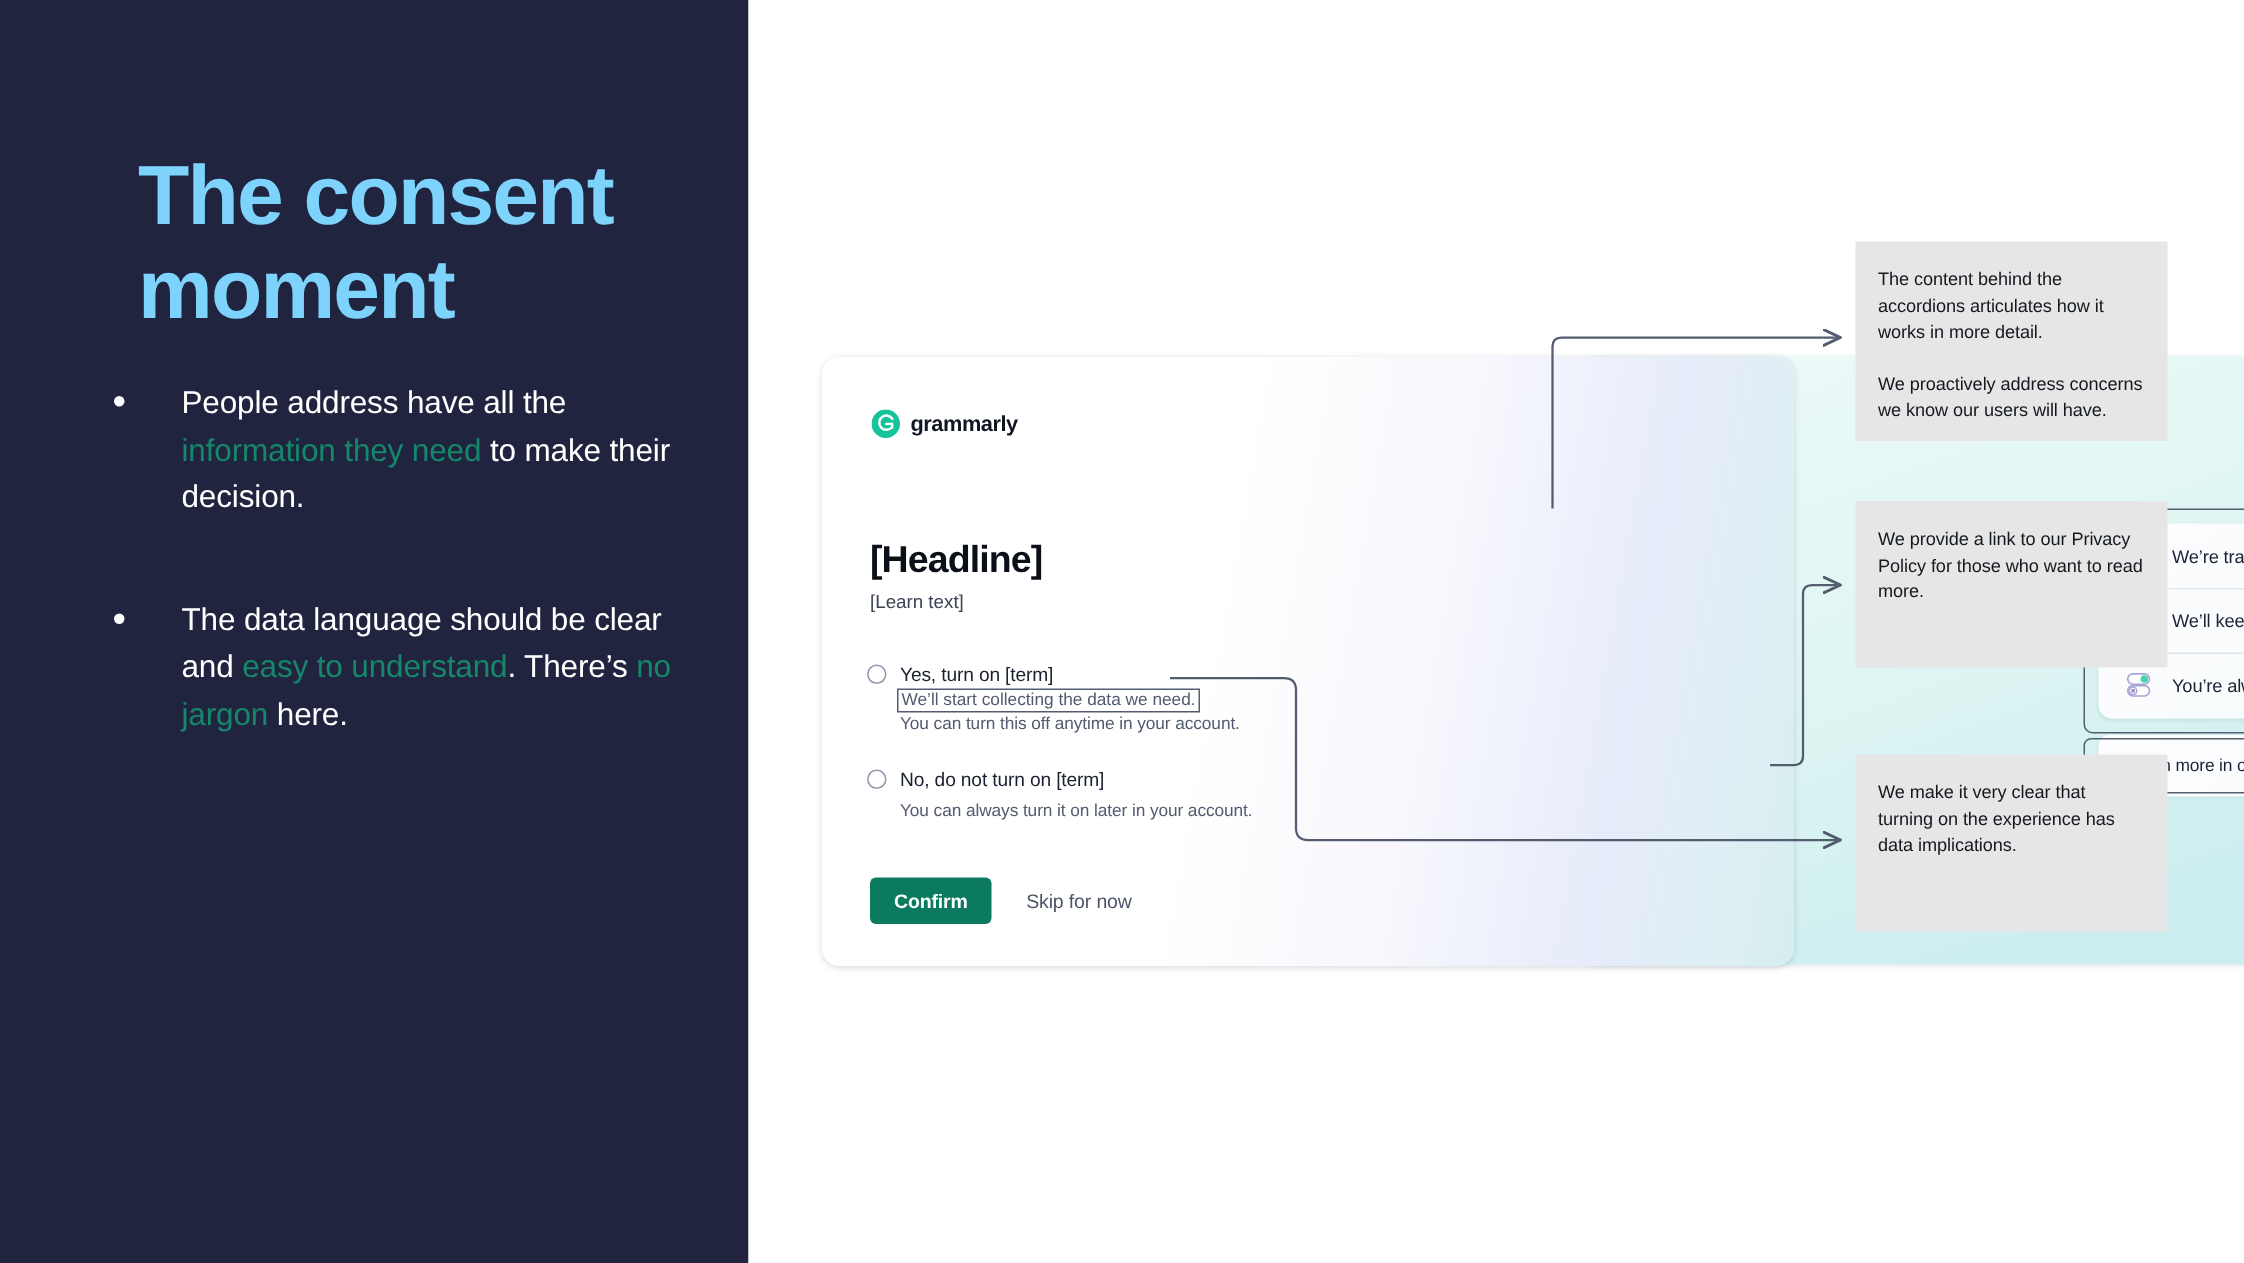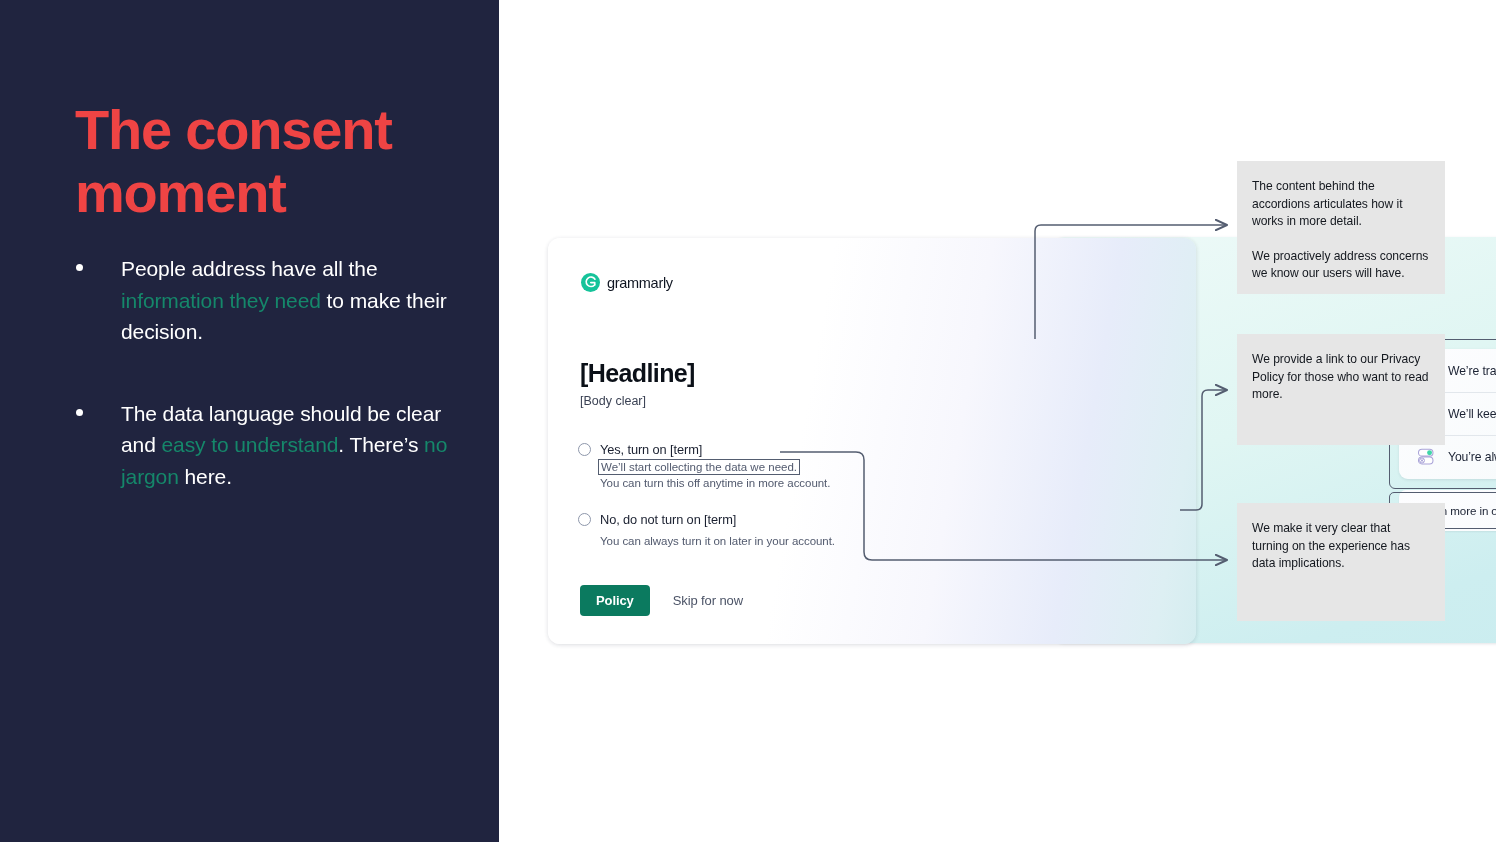--- a/index.html
+++ b/index.html
@@ -10,22 +10,22 @@
     position:relative;
     overflow:hidden;
   }
 
   
   #left-panel{
     position:absolute; left:0; top:0; width:499px; height:842px;
     background:#20243f;
   }
   #slide-title{
-    position:absolute; left:75px; top:98px; width:400px;
-    color:#ef4444;
+    position:absolute; left:92px; top:98px; width:400px;
+    color:#7dd3fc;
     font-size:56px; line-height:63px; font-weight:bold;
     letter-spacing:-1.2px;
   }
   #bullet-list{ position:absolute; left:66px; top:253px; width:412px; }
   .bullet-row{ display:flex; margin-bottom:50px; }
   .bullet-dot{
     flex:0 0 auto; width:7px; height:7px; border-radius:50%;
     background:#ffffff; margin:11px 38px 0 10px;
   }
   .bullet-text{
@@ -49,21 +49,21 @@
     position:absolute; left:49px; top:238px; width:648px; height:406px;
     border-radius:12px;
     background:linear-gradient(100deg,#ffffff 0%,#ffffff 40%,#f7f7fd 62%,#e7ecfa 80%,#ddeff3 94%,#d5edf0 100%);
     box-shadow:0 1px 4px rgba(30,40,60,.16);
     overflow:hidden;
   }
 
   
   #logo-lockup{ position:absolute; left:33px; top:35px; display:flex; align-items:center; gap:7px; }
   #logo-mark{ width:19px; height:19px; }
-  #logo-word{ font-size:14.5px; font-weight:normal; color:#0f1521; letter-spacing:-0.3px; }
+  #logo-word{ font-size:14.5px; font-weight:bold; color:#0f1521; letter-spacing:-0.3px; }
 
   #headline{
     position:absolute; left:32px; top:121px;
     font-size:25px; font-weight:bold; color:#0b1018; letter-spacing:-0.6px;
   }
   #body-text{
     position:absolute; left:32px; top:156px;
     font-size:12.5px; color:#3b4254;
   }
 
@@ -179,45 +179,45 @@
         <svg viewBox="0 0 20 20" width="19" height="19">
           <circle cx="10" cy="10" r="10" fill="#15c39a"></circle>
           <path d="M14.2 12.6A5 5 0 1 1 14.7 6.6" fill="none" stroke="#ffffff" stroke-width="1.7" stroke-linecap="round"></path>
           <path d="M10.3 10.1h4.2v2.6" fill="none" stroke="#ffffff" stroke-width="1.7" stroke-linecap="round" stroke-linejoin="round"></path>
         </svg>
       </span>
       <span id="logo-word">grammarly</span>
     </div>
 
     <div id="headline">[Headline]</div>
-    <div id="body-text">[Body clear]</div>
+    <div id="body-text">[Learn text]</div>
 
     <div id="options">
 
       <div class="option">
         <div class="option-head">
           <span class="radio"></span>
           <span class="option-label">Yes, turn on [term]</span>
         </div>
         <div id="tooltip-line">We’ll start collecting the data we need.</div>
-        <div class="option-sub">You can turn this off anytime in more account.</div>
+        <div class="option-sub">You can turn this off anytime in your account.</div>
       </div>
 
       <div class="option" id="option-2">
         <div class="option-head">
           <span class="radio"></span>
           <span class="option-label">No, do not turn on [term]</span>
         </div>
         <div class="option-sub" style="margin-top:6px">You can always turn it on later in your account.</div>
       </div>
 
     </div>
 
     <div id="actions">
-      <button id="confirm-button">Policy</button>
+      <button id="confirm-button">Confirm</button>
       <span id="skip-link">Skip for now</span>
     </div>
 
   </div>
 
   <div id="accordion-inner">
 
     <div class="acc-row">
       <span class="acc-icon">
         <svg viewBox="0 0 22 22" width="21" height="21">

